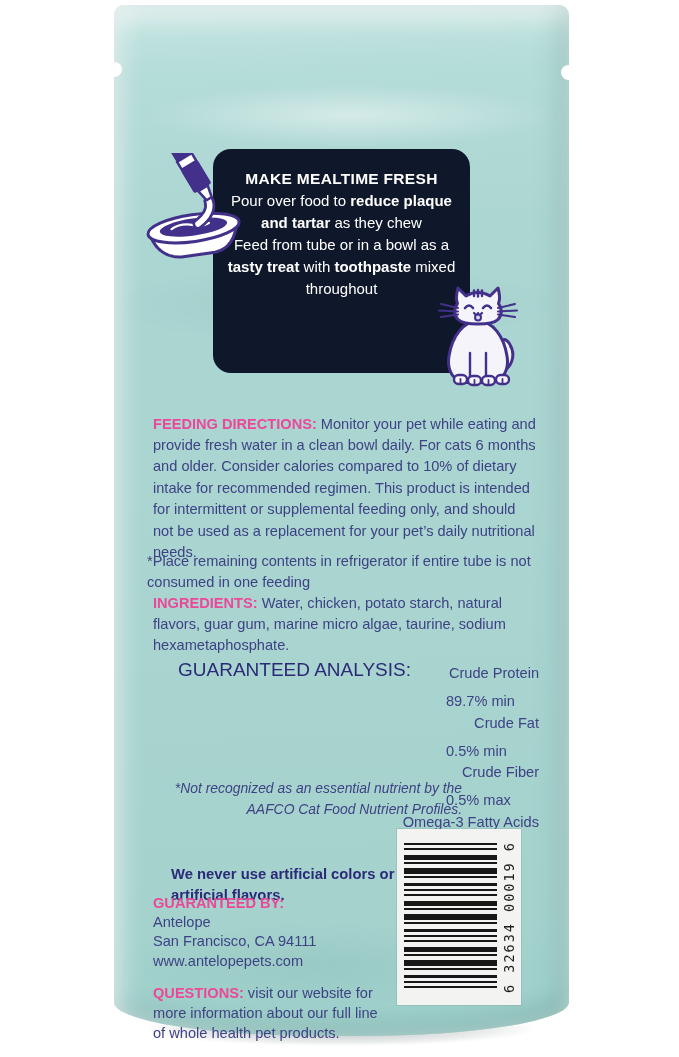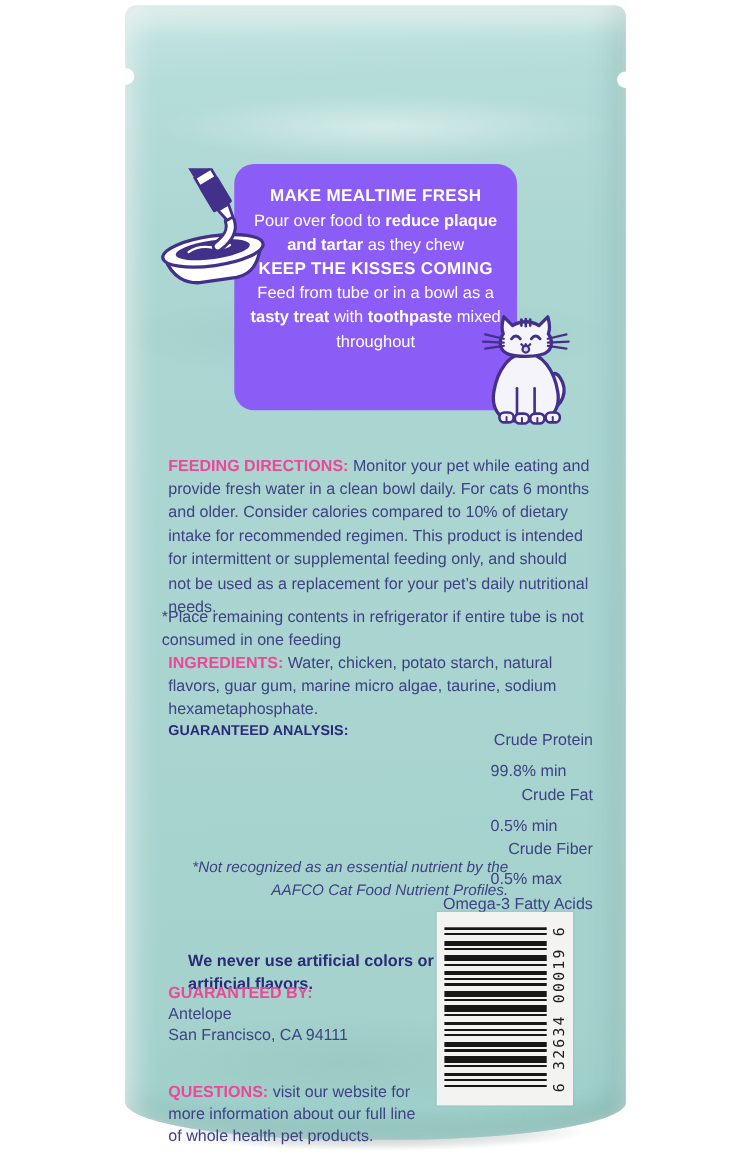--- a/index.html
+++ b/index.html
@@ -31,40 +31,40 @@
       radial-gradient(ellipse 260px 60px at 45% 960px, rgba(120,168,162,.16), transparent 70%);
   }
   .notch{
     position:absolute;width:15px;height:15px;border-radius:50%;background:#ffffff;
   }
   .notch-left{left:107px;top:62px;}
   .notch-right{left:561px;top:65px;}
   
   .infobox{
     position:absolute;left:213px;top:149px;width:257px;height:224px;
-    background:#8b5cf6;border-radius:18px;color:#ffffff;text-align:center;
+    background:#0f172a;border-radius:18px;color:#ffffff;text-align:center;
     box-sizing:border-box;padding:19px 12px 0 12px;
     font-size:15px;line-height:22px;
   }
   .infobox .headline{font-weight:700;font-size:15.5px;letter-spacing:.3px;margin:0;}
   .infobox p{margin:0;}
   .infobox b{font-weight:700;}
   .or-row{display:flex;align-items:center;justify-content:center;gap:10px;margin:6px 0 7px 0;}
   .or-row .line{width:36px;height:3px;background:#ffffff;border-radius:2px;}
   .or-row .or{font-weight:700;font-size:15px;letter-spacing:.5px;}
   
   .bowl-icon{position:absolute;left:136px;top:153px;width:122px;height:112px;}
   .cat-icon{position:absolute;left:433px;top:284px;width:90px;height:104px;}
   
   .sec{position:absolute;left:153px;width:386px;color:#3e4285;font-size:14.6px;line-height:21.4px;}
   .sec b,.lbl{font-weight:700;color:#ec4899;}
   .feeding{top:399px;}
   .note{top:536px;left:147px;}
   .ingredients{top:578px;}
-  .ga-head{top:640px;font-weight:700;color:#2b2a78;font-size:13px;}
+  .ga-head{top:640px;font-weight:400;color:#2b2a78;font-size:19px;margin-left:25px;}
   .ga-table{top:663px;}
   .ga-row{display:flex;align-items:flex-end;line-height:21.3px;flex-direction:column;}
   .ga-row .dots{flex:1;border-bottom:2px dotted #6c71a6;margin:0 3px 5px 3px;}
   .ga-row .val{width:93px;white-space:nowrap;}
   .footnote{top:764px;left:150px;width:312px;font-style:italic;font-size:13.9px;line-height:21px;text-align:right;}
   .calorie{top:802px;}
   .claim{top:849px;width:270px;font-weight:700;color:#2b2a78;font-size:14.8px;margin-left:18px;}
   .distrib{top:894px;width:250px;line-height:19.2px;}
   .questions{top:968px;width:240px;line-height:20.3px;}
   
@@ -95,21 +95,20 @@
 
 <div class="floor-shadow"></div>
 
 <div class="pouch"></div>
 <div class="notch notch-left"></div>
 <div class="notch notch-right"></div>
 
 <div class="infobox">
   <p class="headline">MAKE MEALTIME FRESH</p>
   <p><span>Pour over food to </span><b>reduce plaque and tartar</b><span> as they chew</span></p>
-  <p class="headline">KEEP THE KISSES COMING</p>
   <p><span>Feed from tube or in a bowl as a </span><b>tasty treat</b><span> with </span><b>toothpaste</b><span> mixed throughout</span></p>
 </div>
 
 <svg class="bowl-icon" viewBox="0 0 122 112">
   <g transform="rotate(-8 58 78)">
     <path d="M14,76 C18,94 30,101 42,102 L76,102 C90,101 98,92 102,74 L14,76 Z" fill="#ffffff" stroke="#42308a" stroke-width="3" stroke-linejoin="round"></path>
     <ellipse cx="58" cy="75" rx="46" ry="13.5" fill="#ffffff" stroke="#42308a" stroke-width="3"></ellipse>
     <ellipse cx="58" cy="74" rx="34" ry="8.5" fill="#42308a"></ellipse>
     <path d="M36,73 q10,-5 22,-1 q10,3 16,0" fill="none" stroke="#ffffff" stroke-width="2.2" stroke-linecap="round"></path>
   </g>
@@ -154,21 +153,21 @@
 <p class="sec note">*Place remaining contents in refrigerator if entire tube is not consumed in one feeding</p>
 
 <p class="sec ingredients"><b class="lbl">INGREDIENTS:</b><span> Water, chicken, potato starch, natural flavors, guar gum, marine micro algae, taurine, sodium hexametaphosphate.</span></p>
 
 <p class="sec ga-head">GUARANTEED ANALYSIS:</p>
 
 <div class="sec ga-table">
   <div class="ga-row">
       <span>Crude Protein</span>
       <span class="dots"></span>
-      <span class="val">99.8% min</span>
+      <span class="val">89.7% min</span>
     </div>
   <div class="ga-row">
       <span>Crude Fat</span>
       <span class="dots"></span>
       <span class="val">0.5% min</span>
     </div>
   <div class="ga-row">
       <span>Crude Fiber</span>
       <span class="dots"></span>
       <span class="val">0.5% max</span>
@@ -184,20 +183,21 @@
 
 <div class="sec calorie">
 </div>
 
 <p class="sec claim">We never use artificial colors or artificial flavors.</p>
 
 <div class="sec distrib">
   <div class="lbl">GUARANTEED BY:</div>
   <div>Antelope</div>
   <div>San Francisco, CA 94111</div>
+  <div>www.antelopepets.com</div>
 </div>
 
 <p class="sec questions"><b class="lbl">QUESTIONS:</b><span> visit our website for more information about our full line of whole health pet products.</span></p>
 
 <div class="barcode-box">
   <div class="bars"></div>
   <div class="barcode-digits">6 32634 00019 6</div>
 </div>
 
 </body></html>

